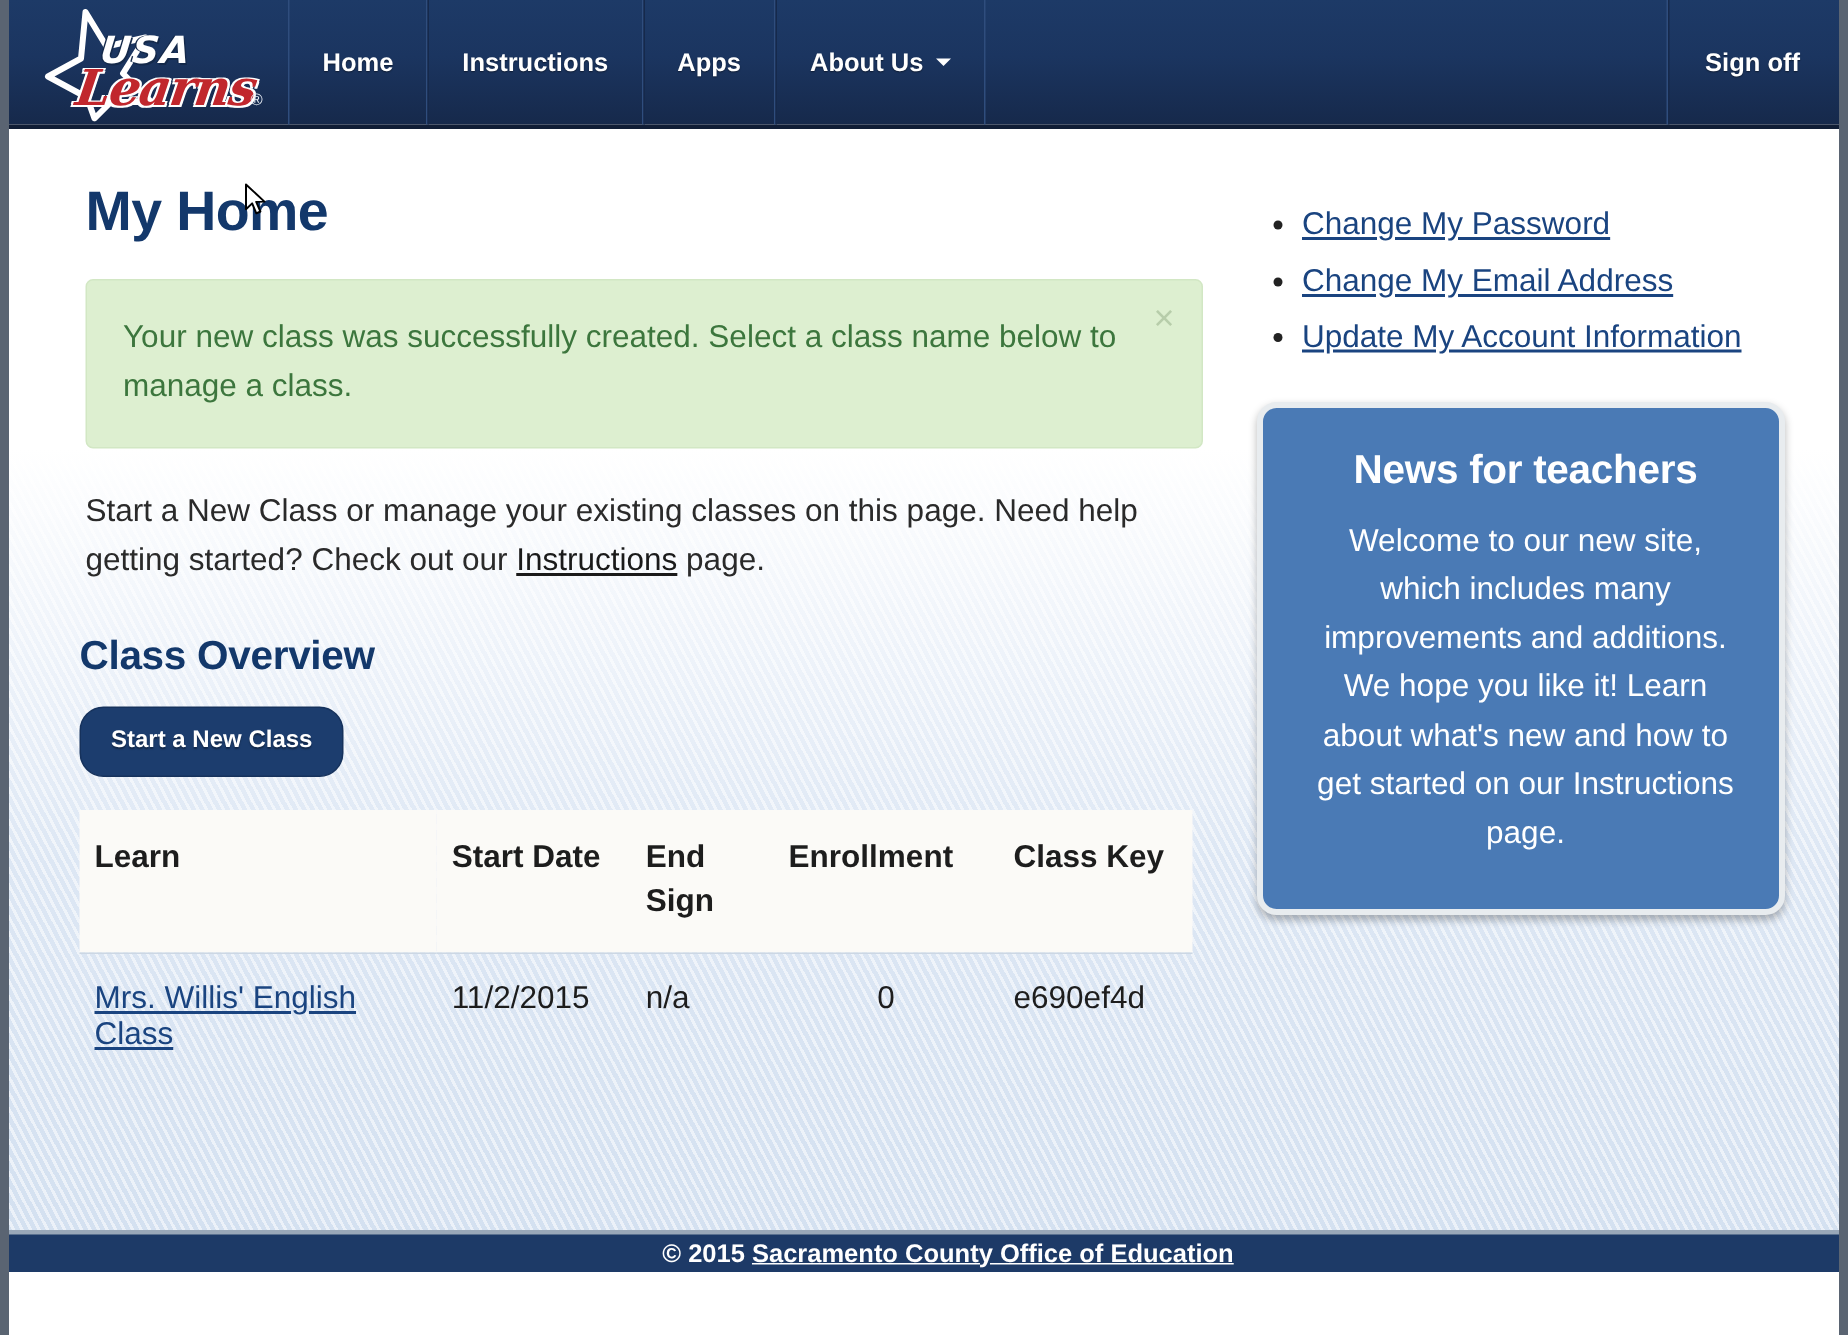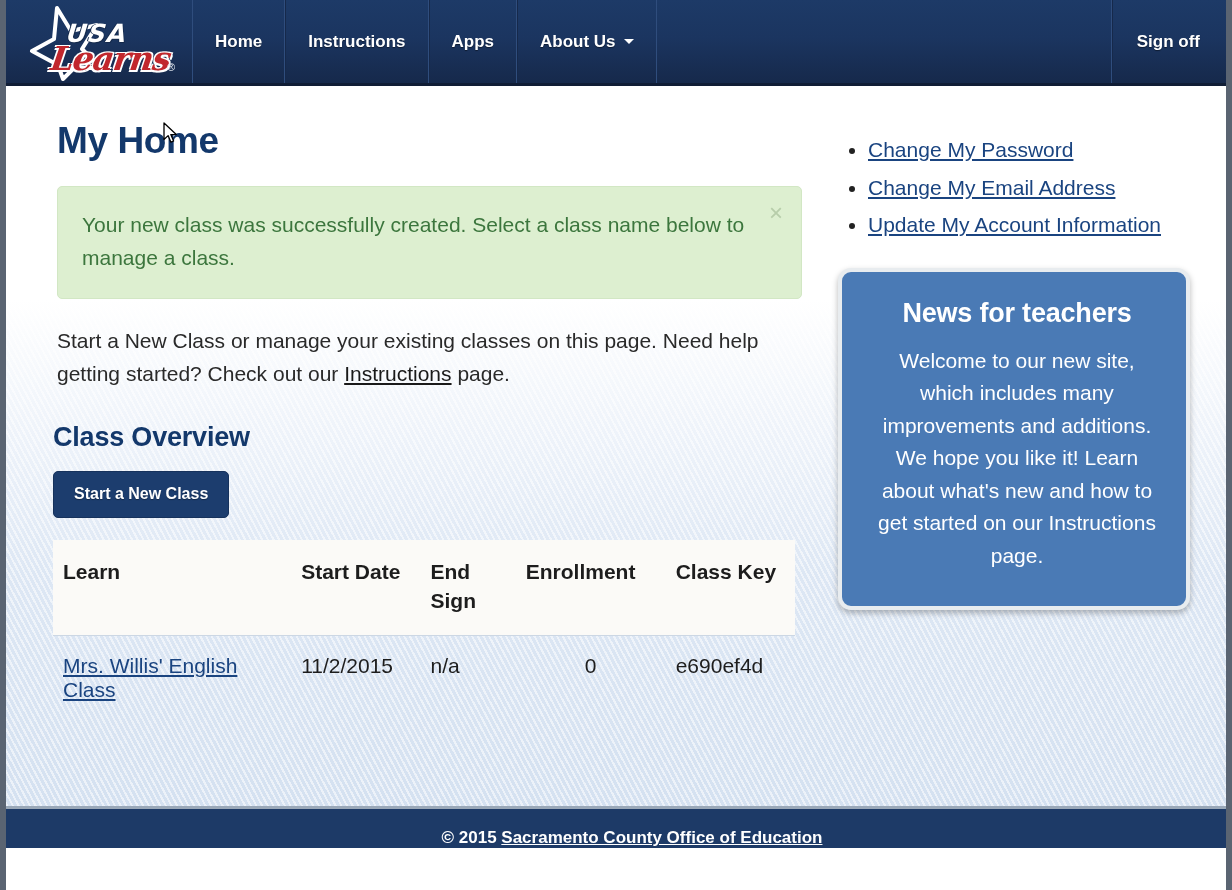--- a/index.html
+++ b/index.html
@@ -237,21 +237,21 @@
 
   
   .btn-primary {
     display: inline-block;
     margin: 4px 0 0 1px;
     background: #1c3d6e;
     color: #ffffff;
     font-size: 16px;
     font-weight: bold;
     border: 1px solid #16325c;
-    border-radius: 5px;
+    border-radius: 16px;
     padding: 13px 20px 14px 20px;
     cursor: pointer;
     text-shadow: 0 1px 1px rgba(0,0,0,.35);
     font-family: "Liberation Sans", sans-serif;
   }
 
   
   table.class-table {
     margin-top: 22px;
     margin-left: 1px;
@@ -344,25 +344,25 @@
     font-size: 21px;
     line-height: 1.55;
   }
 
   
   .footer {
     position: absolute;
     left: 0;
     bottom: 0;
     width: 100%;
-    height: 42px;
+    height: 28px;
     background: #1d3a67;
     border-top: 3px solid #9aa8b8;
     display: flex;
-    align-items: flex-end;
+    align-items: center;
     justify-content: center;
     box-sizing: border-box;
     padding-left: 32px;
   }
   .footer-text {
     color: #ffffff;
     font-size: 17px;
     font-weight: bold;
   }
   .footer-text a {

